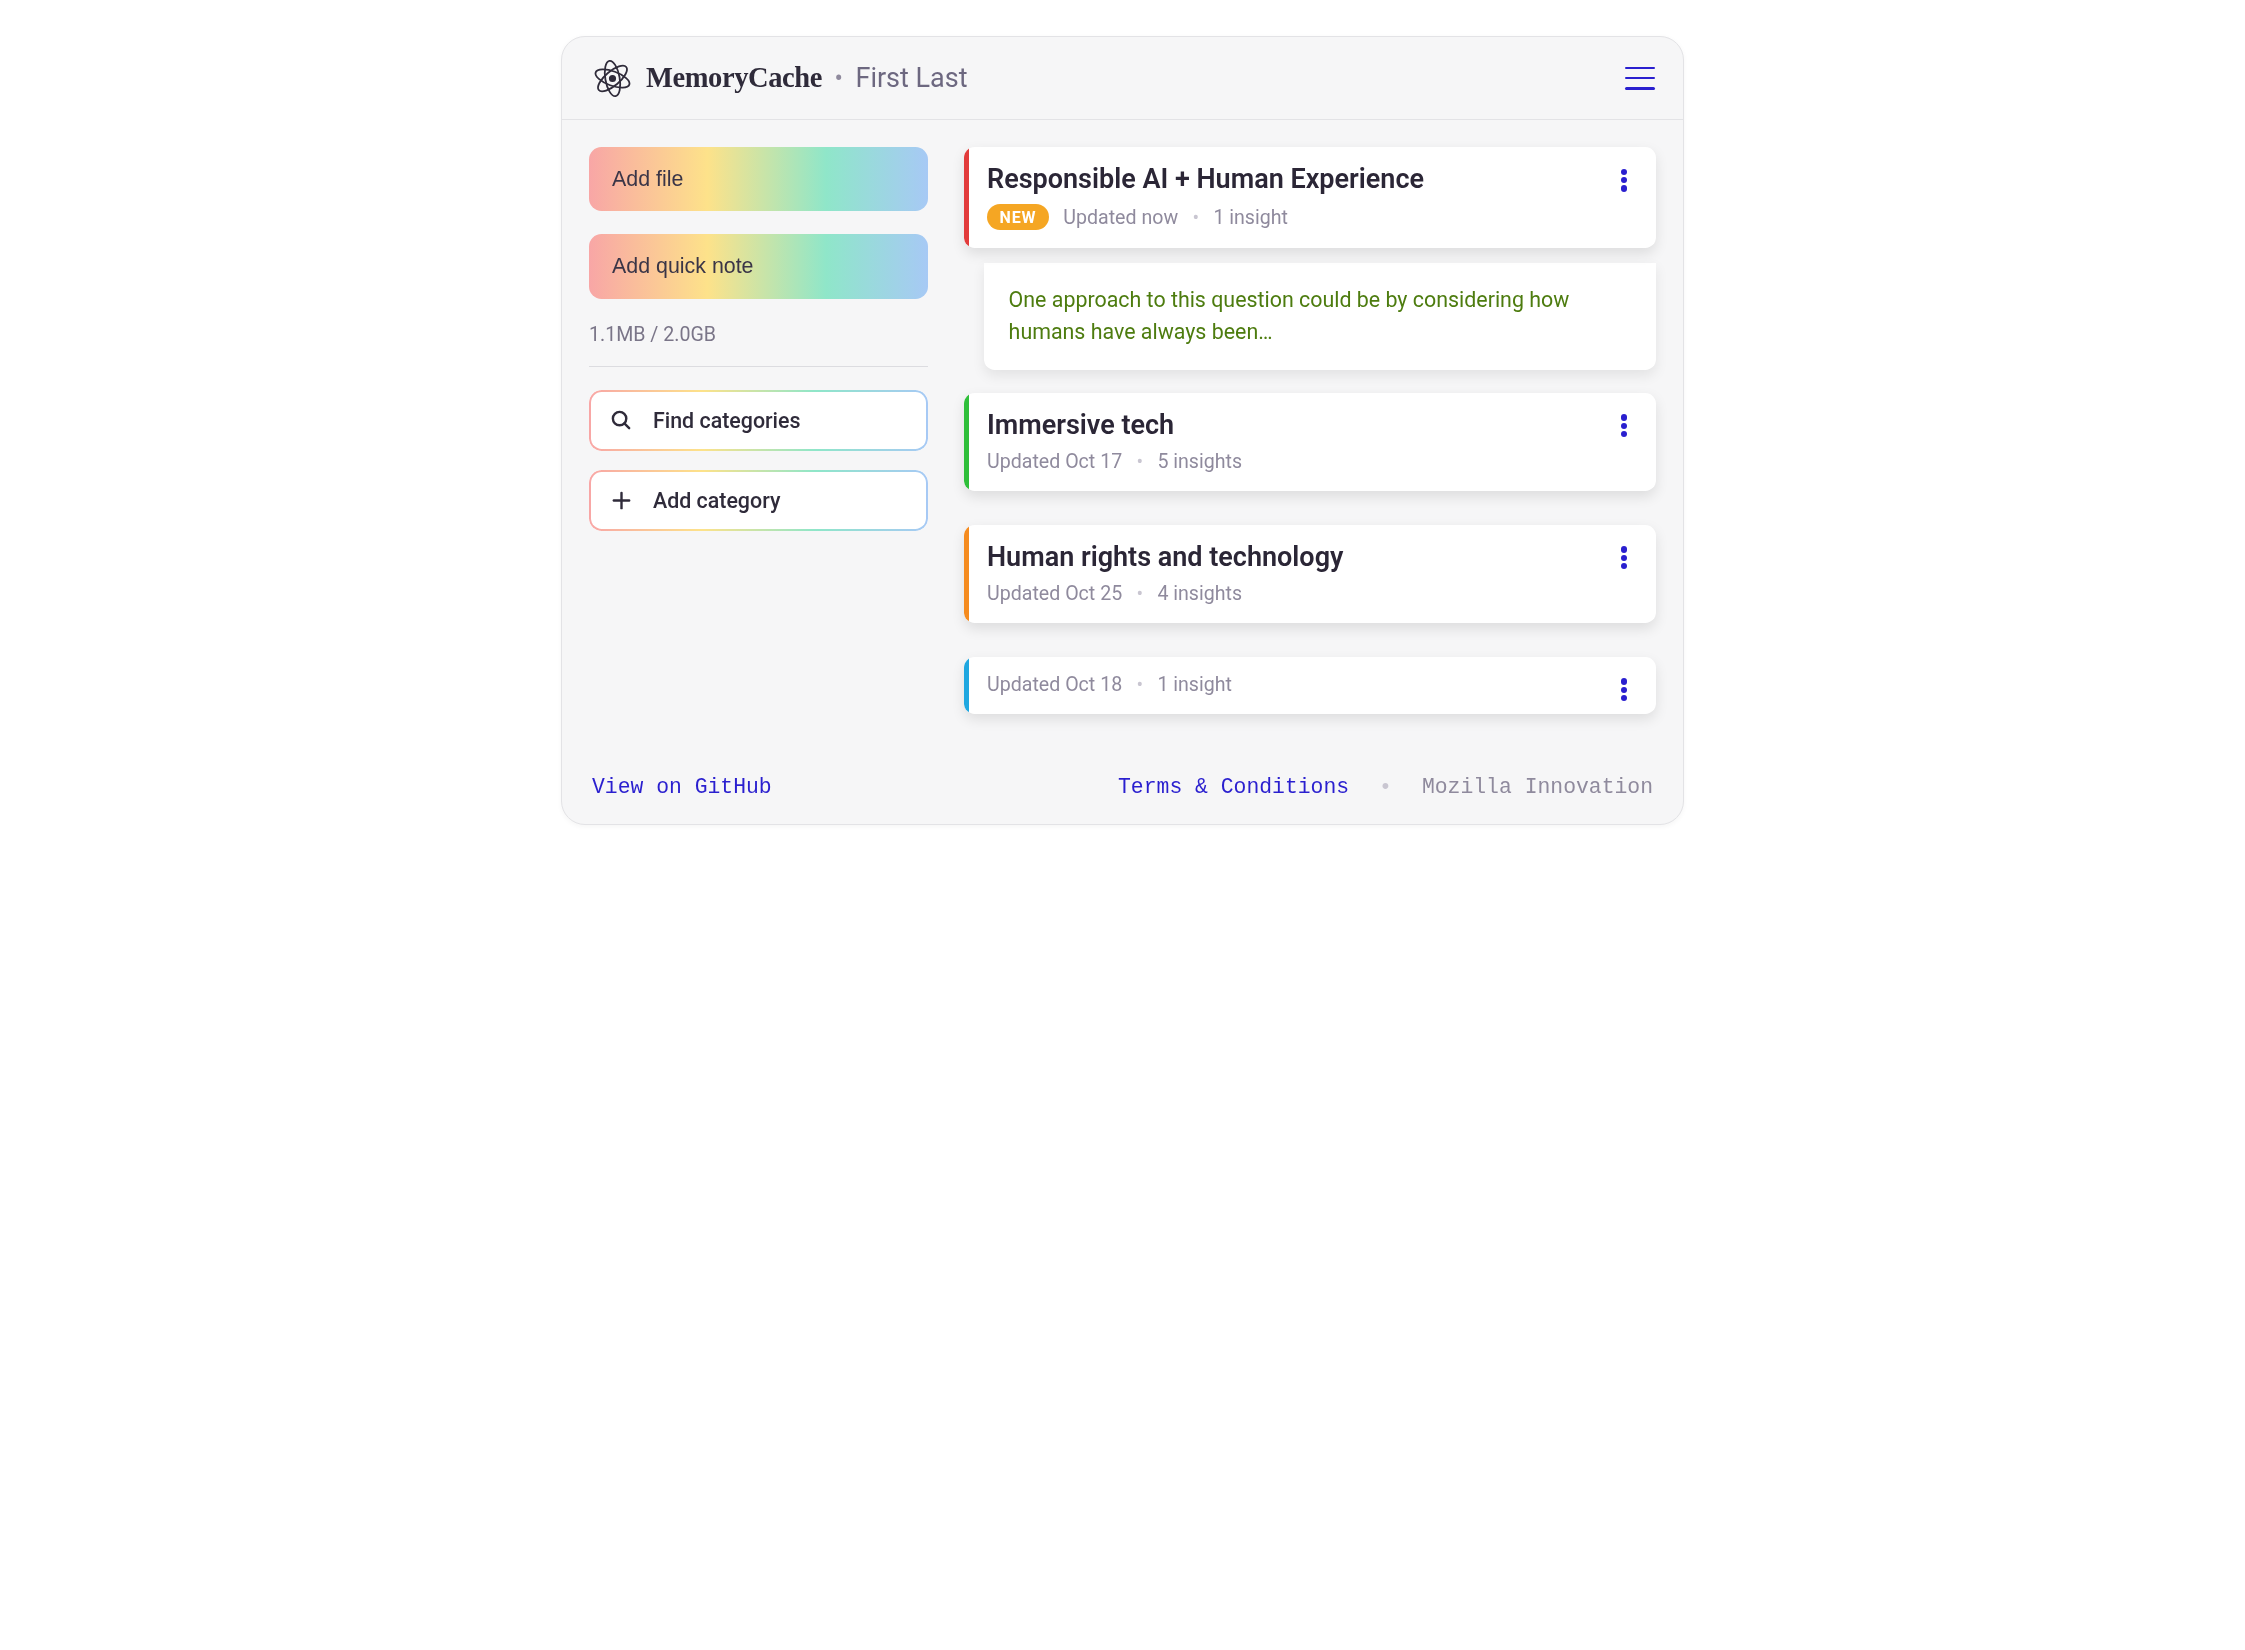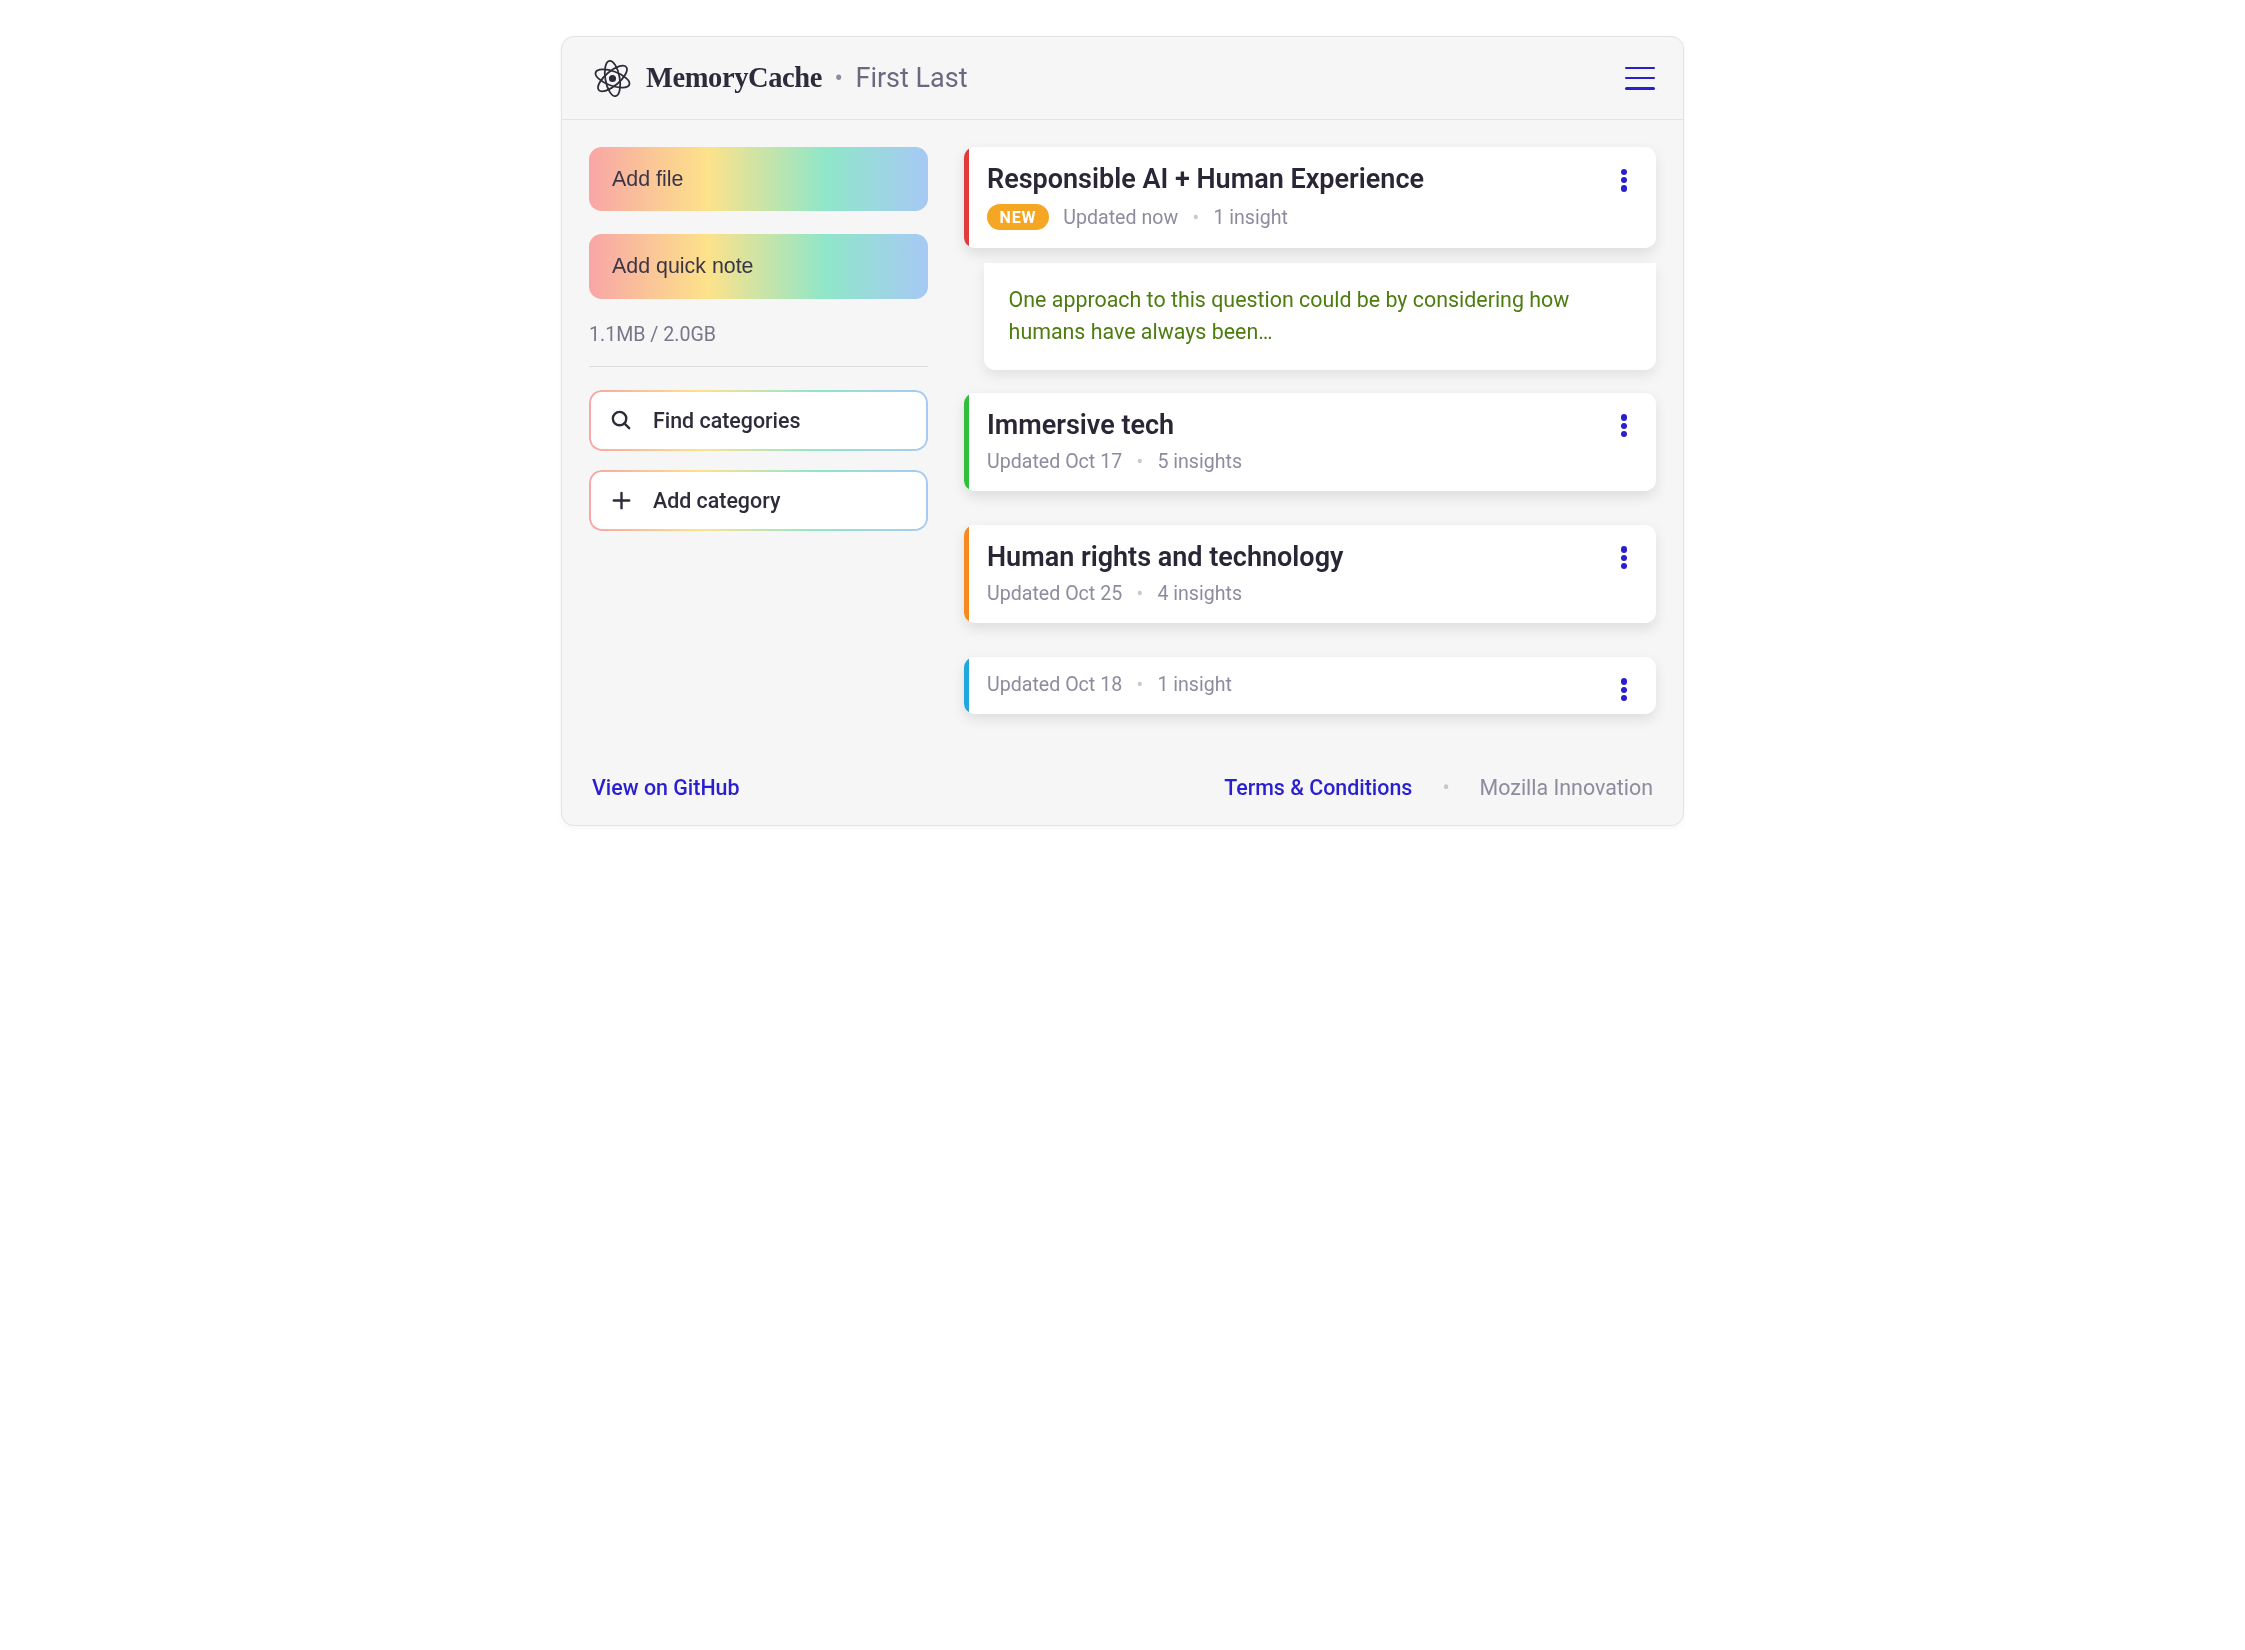--- a/index.html
+++ b/index.html
@@ -7,21 +7,21 @@
   body {
     font-family: -apple-system, BlinkMacSystemFont, "Segoe UI", Roboto, sans-serif;
     background: #ffffff;
     display:flex; align-items:flex-start; justify-content:center;
     padding:36px;
   }
   .app {
     width: 1123px;
     background: #f6f6f7;
     border: 0.9px solid #e3e3e6;
-    border-radius: 13px;
+    border-radius: 24px;
     overflow: hidden;
     box-shadow: 0 1.8px 5.3px rgba(0,0,0,.04);
   }
 
   
   .header {
     display:flex; align-items:center; justify-content:space-between;
     padding: 19.6px 28.5px;
     border-bottom:0.9px solid #e3e3e6;
   }
@@ -133,20 +133,21 @@
     font-size:21.4px;
     color:#4d7c0f;
     line-height:1.5;
   }
 
   
   .footer {
     display:flex; justify-content:space-between; 
     padding: 18px 30px 25px 30px;
     font-size:21.4px;
+    font-family:Liberation Mono, monospace;
   }
   .footer-left a { color:#2a1fcf; text-decoration:none; font-weight:500; }
   .footer-right { display:flex; gap:30px; align-items:center; }
   .footer-right a { color:#2a1fcf; text-decoration:none; font-weight:500; }
   .footer-right .fdot { color:#c9c6d1; }
   .footer-right .org { color:#8f8a9d; }
 
   svg { display:block; }
 </style>
 </head>

